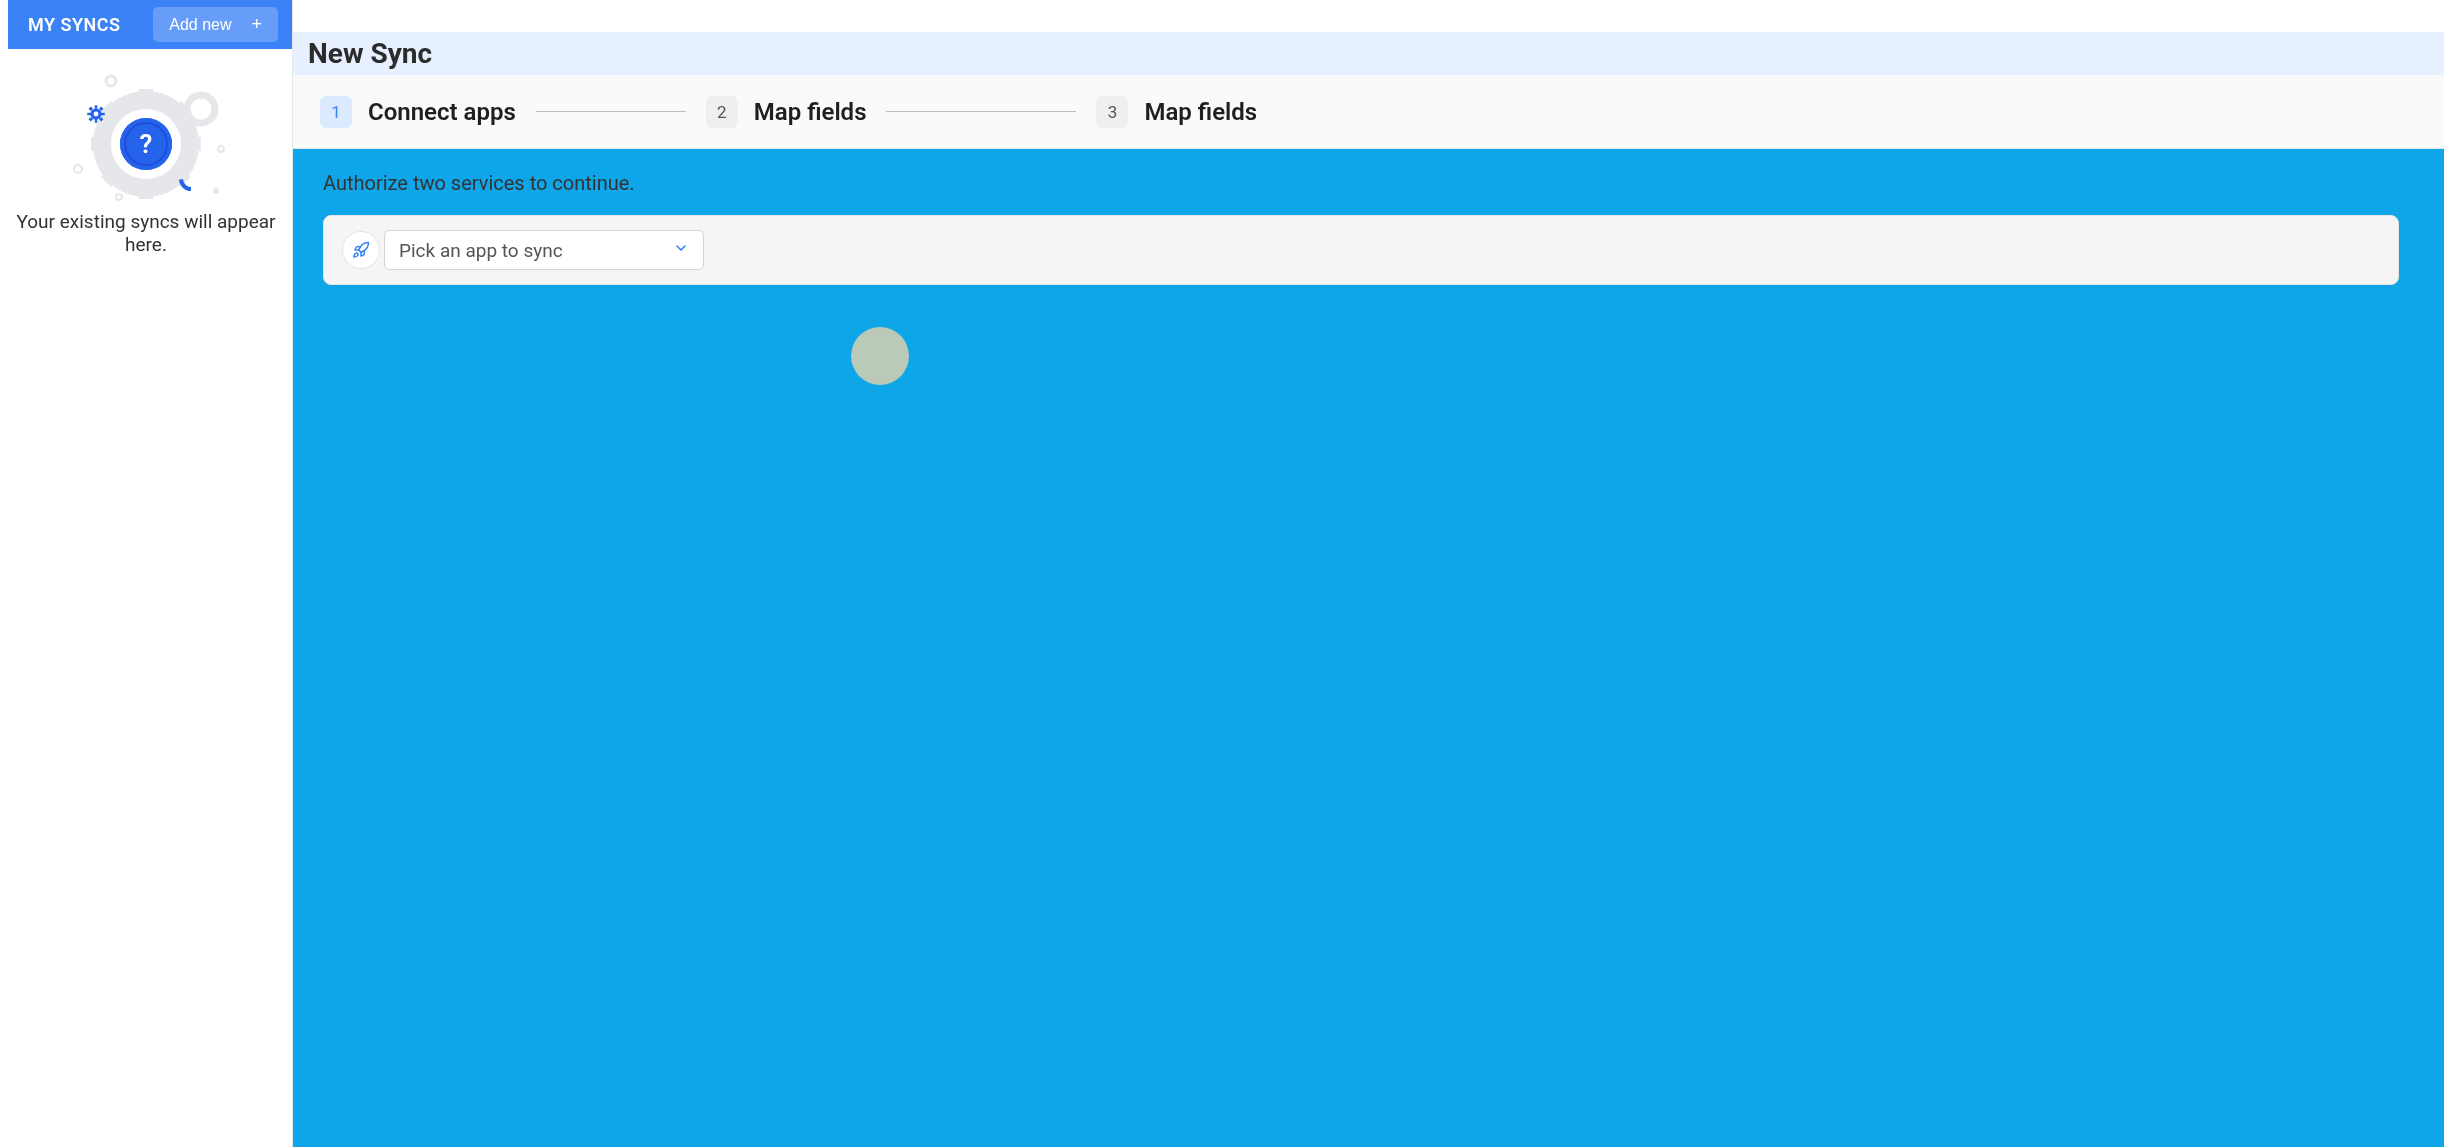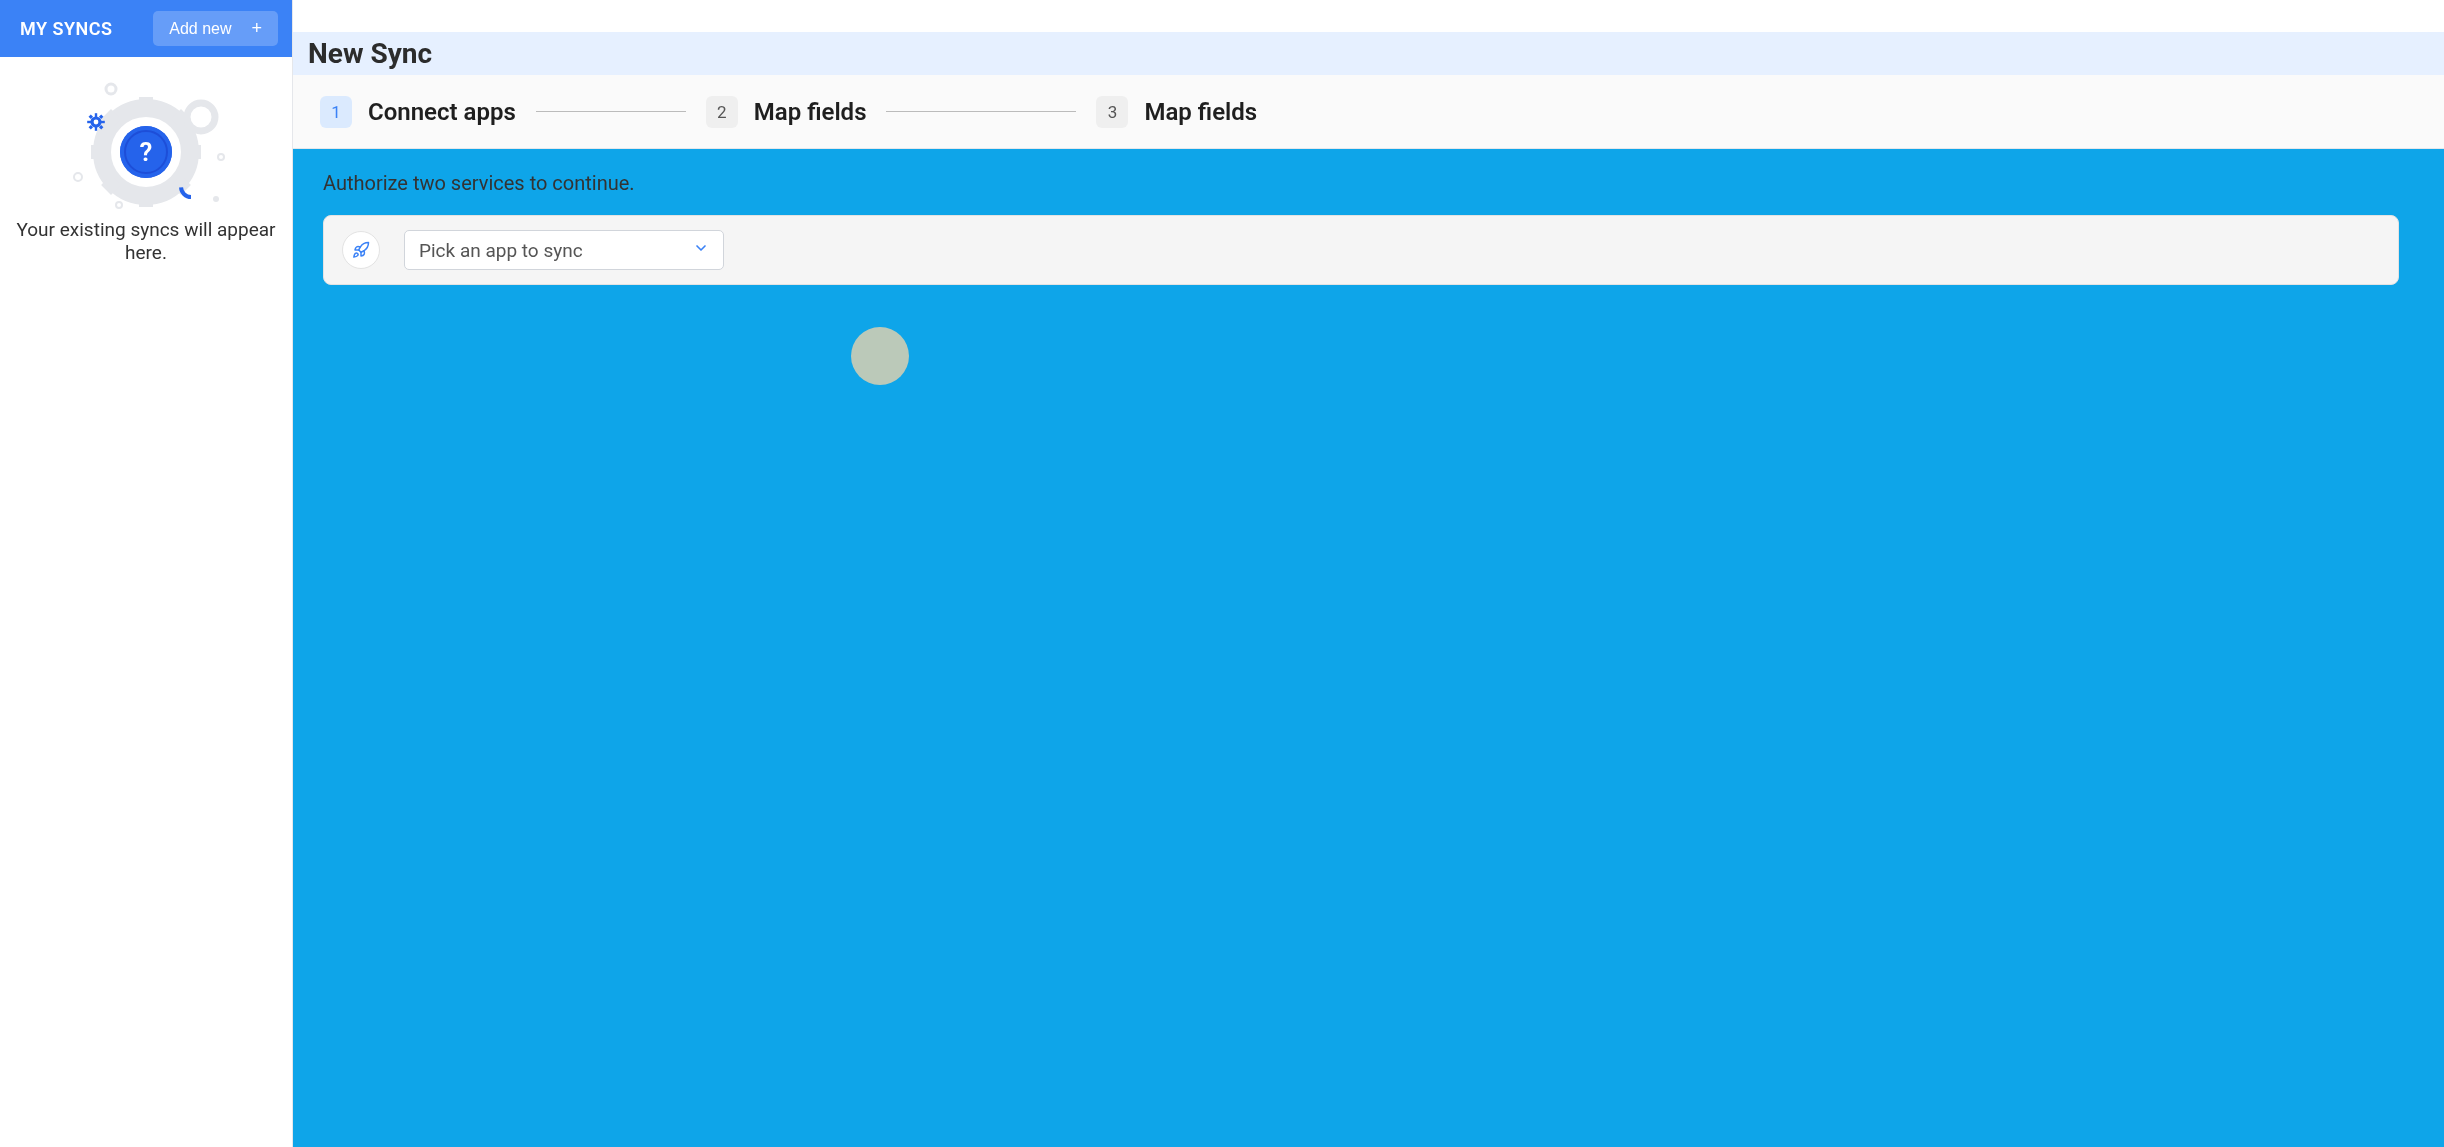--- a/index.html
+++ b/index.html
@@ -20,25 +20,26 @@
       height: 100%;
     }
     .sidebar {
       width: 293px;
       height: 100%;
       background: #fff;
       border-right: 1px solid #e5e7eb;
     }
     .sidebar-header {
       background: #3b82f6;
-      height: 57px;
+      height: 49px;
       display: flex;
       align-items: center;
       justify-content: space-between;
       padding: 0 14px 0 20px;
+      margin-left: 8px;
     }
     .sidebar-title {
       color: #fff;
       font-size: 18px;
       font-weight: 600;
       letter-spacing: 0.5px;
     }
     .add-new-btn {
       background: rgba(255,255,255,0.22);
       border: none;
@@ -142,21 +143,21 @@
       margin-left: 30px;
     }
     .app-picker-panel {
       margin: 20px 30px 0 30px;
       background: #f5f5f5;
       border: 1px solid #e3e3e3;
       border-radius: 8px;
       padding: 14px 18px;
       display: flex;
       align-items: center;
-      gap: 24px;
+      gap: 4px;
     }
     .rocket-icon-wrap {
       width: 38px;
       height: 38px;
       border-radius: 50%;
       background: #fff;
       border: 1px solid #e3e3e3;
       display: flex;
       align-items: center;
       justify-content: center;

